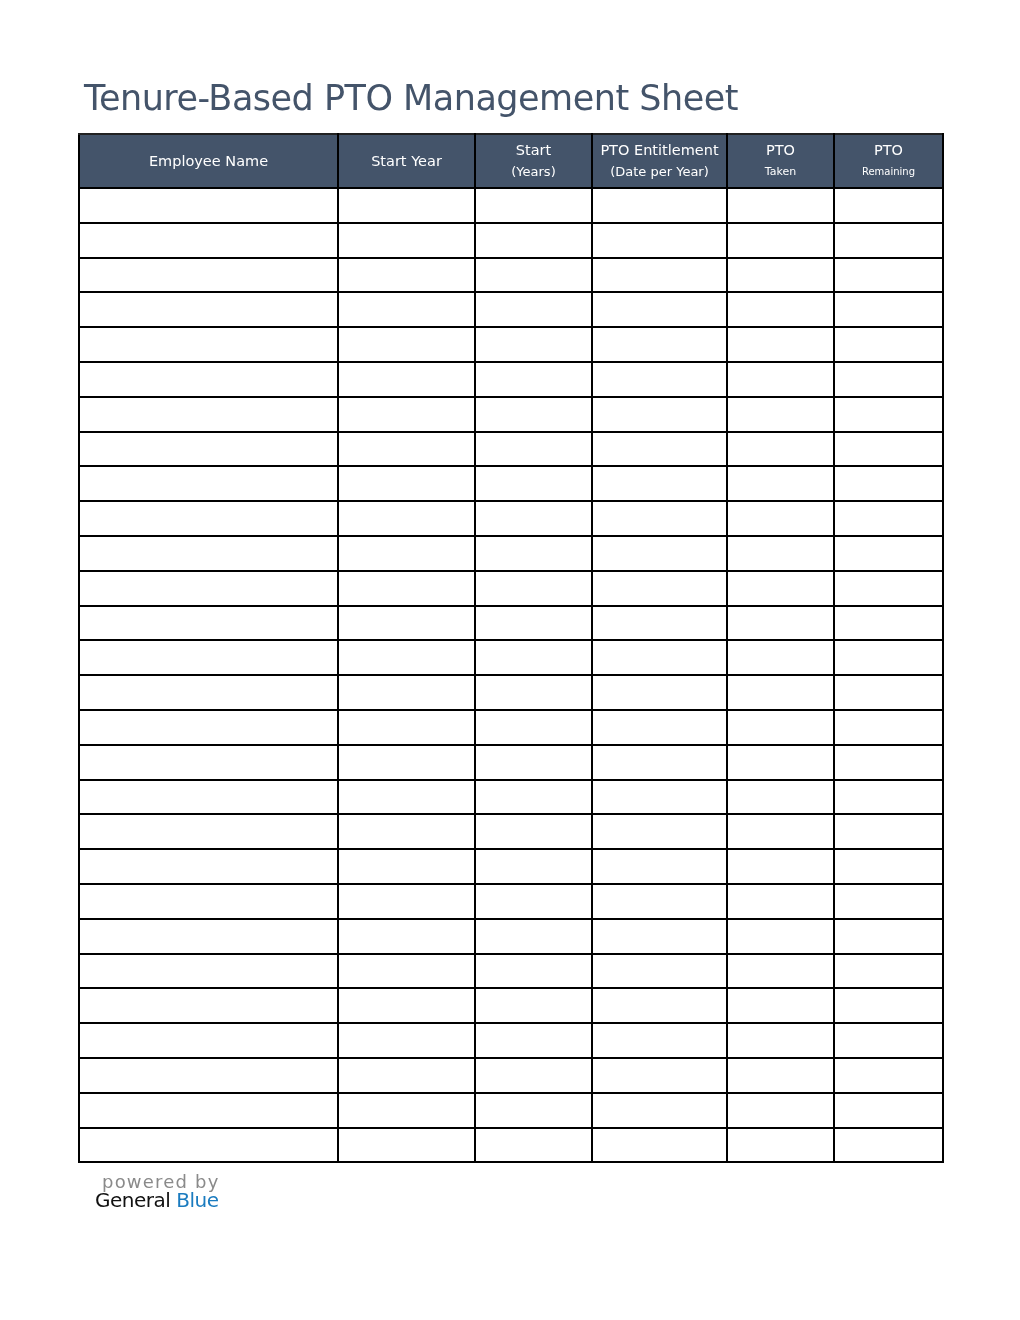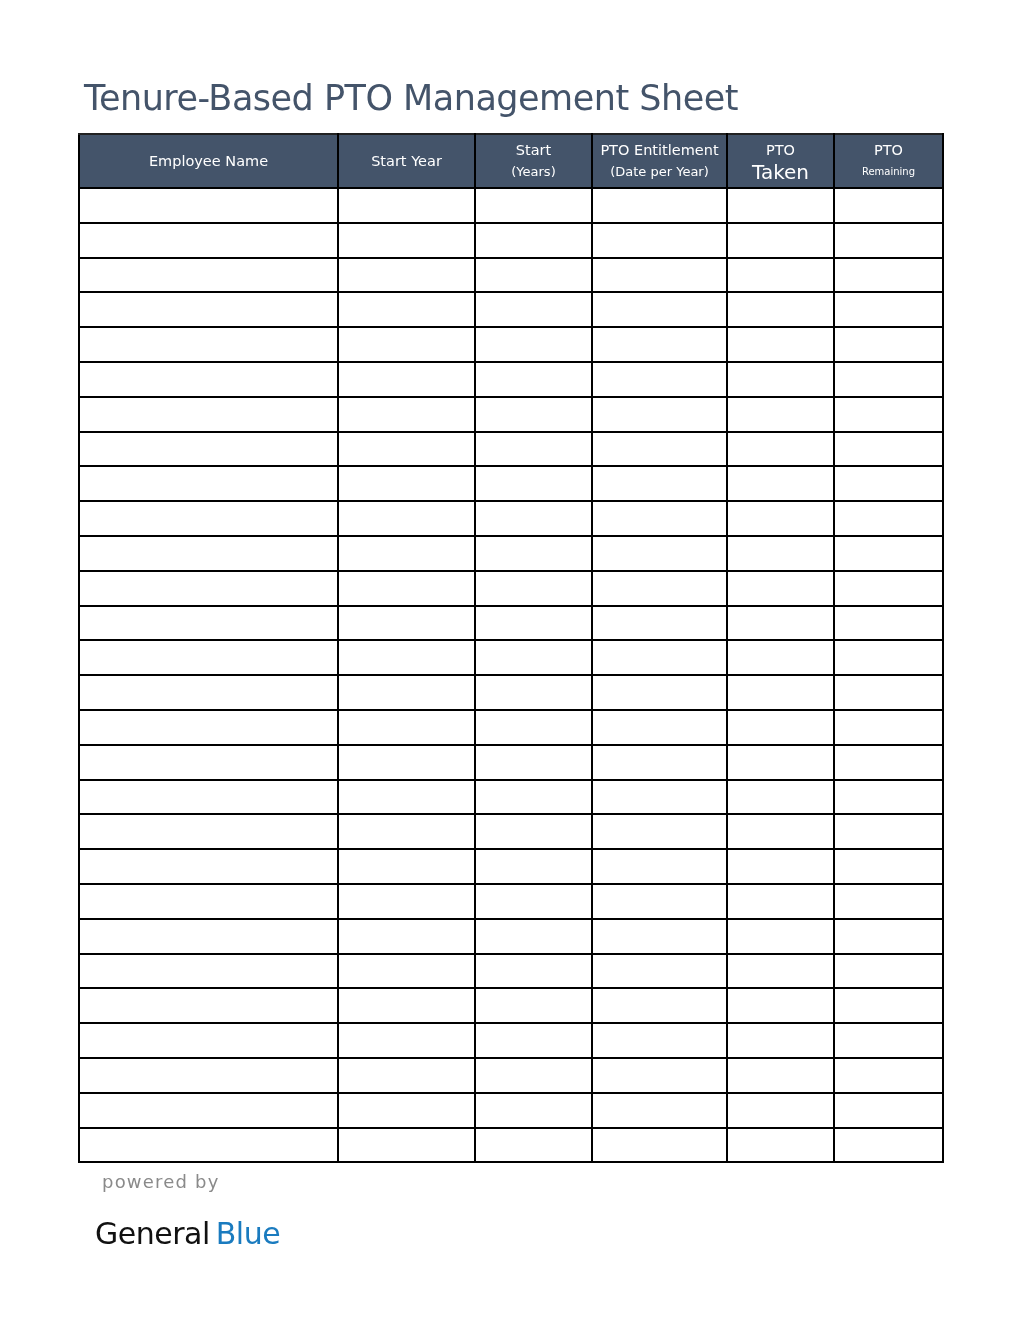--- a/index.html
+++ b/index.html
@@ -23,22 +23,22 @@
   }
   table.sheet th .sub { font-size: 13px; display: block; }
   table.sheet td {
     height: 34.8px; border: 2px solid #000000; box-sizing: border-box; padding: 0;
   }
   .powered {
     position: absolute; left: 102px; top: 1171px;
     font-size: 18px; color: #8a8a8a; letter-spacing: 1.2px;
   }
   .brand {
-    position: absolute; left: 95px; top: 1216px;
-    font-size: 30px; letter-spacing: -0.5px; white-space: nowrap;
+    position: absolute; left: 95px; top: 1188px;
+    font-size: 20px; letter-spacing: -0.5px; white-space: nowrap;
   }
   .brand .g { color: #111111; }
   .brand .b { color: #1a7bbf; margin-left: 6px; }
 </style>
 </head>
 <body>
 
 <div class="title">Tenure-Based PTO Management Sheet</div>
 
 <table class="sheet">
@@ -49,21 +49,21 @@
       <col style="width: 135px;">
       <col style="width: 107px;">
       <col style="width: 109px;">
     </colgroup>
   <thead>
     <tr>
       <th><span>Employee Name</span></th>
       <th><span>Start Year</span></th>
       <th><span>Start</span><span class="sub">(Years)</span></th>
       <th><span>PTO Entitlement</span><span class="sub">(Date per Year)</span></th>
-      <th><span>PTO</span><span class="sub" style="font-size:20px">Taken</span></th>
+      <th><span>PTO</span><span class="sub" style="font-size:11px">Taken</span></th>
       <th><span>PTO</span><span class="sub" style="font-size:10px">Remaining</span></th>
     </tr>
   </thead>
   <tbody id="tbody">
       <tr>
         <td></td>
         <td></td>
         <td></td>
         <td></td>
         <td></td>

